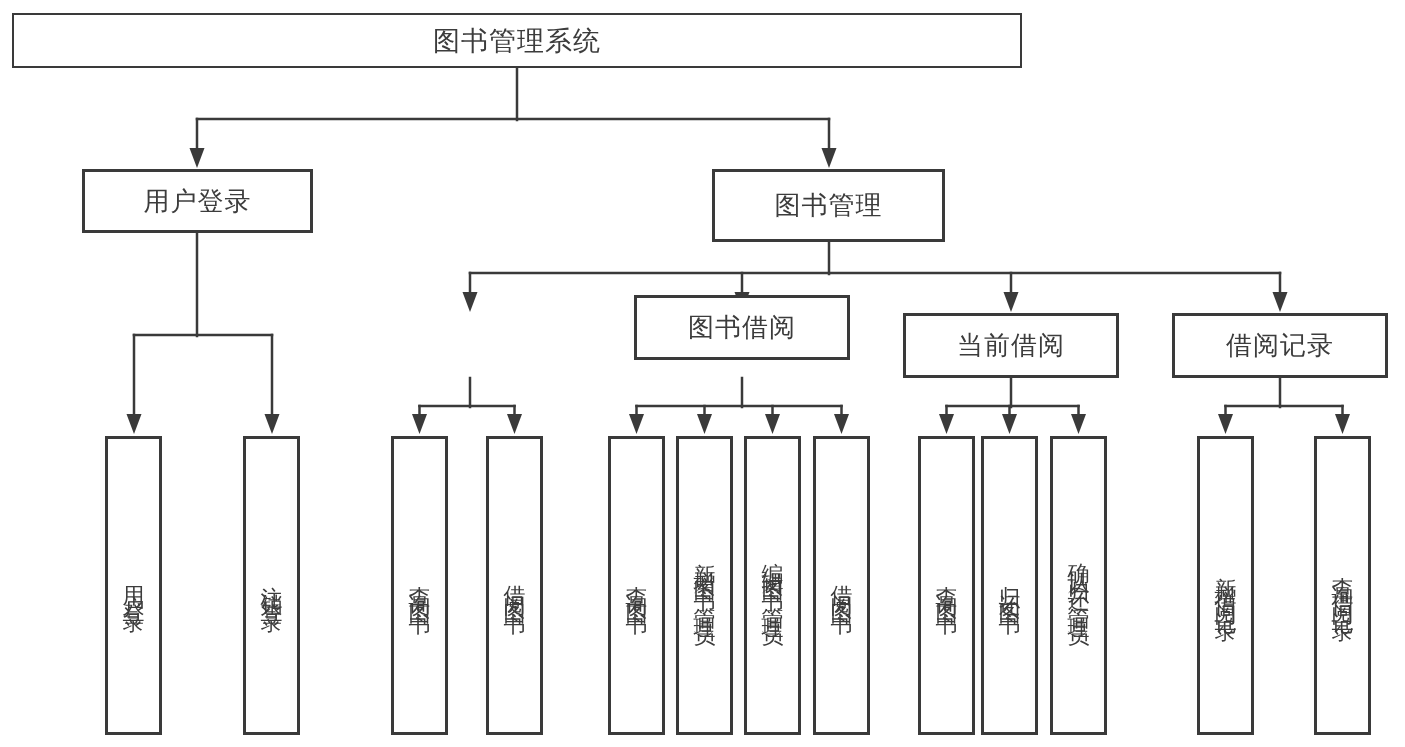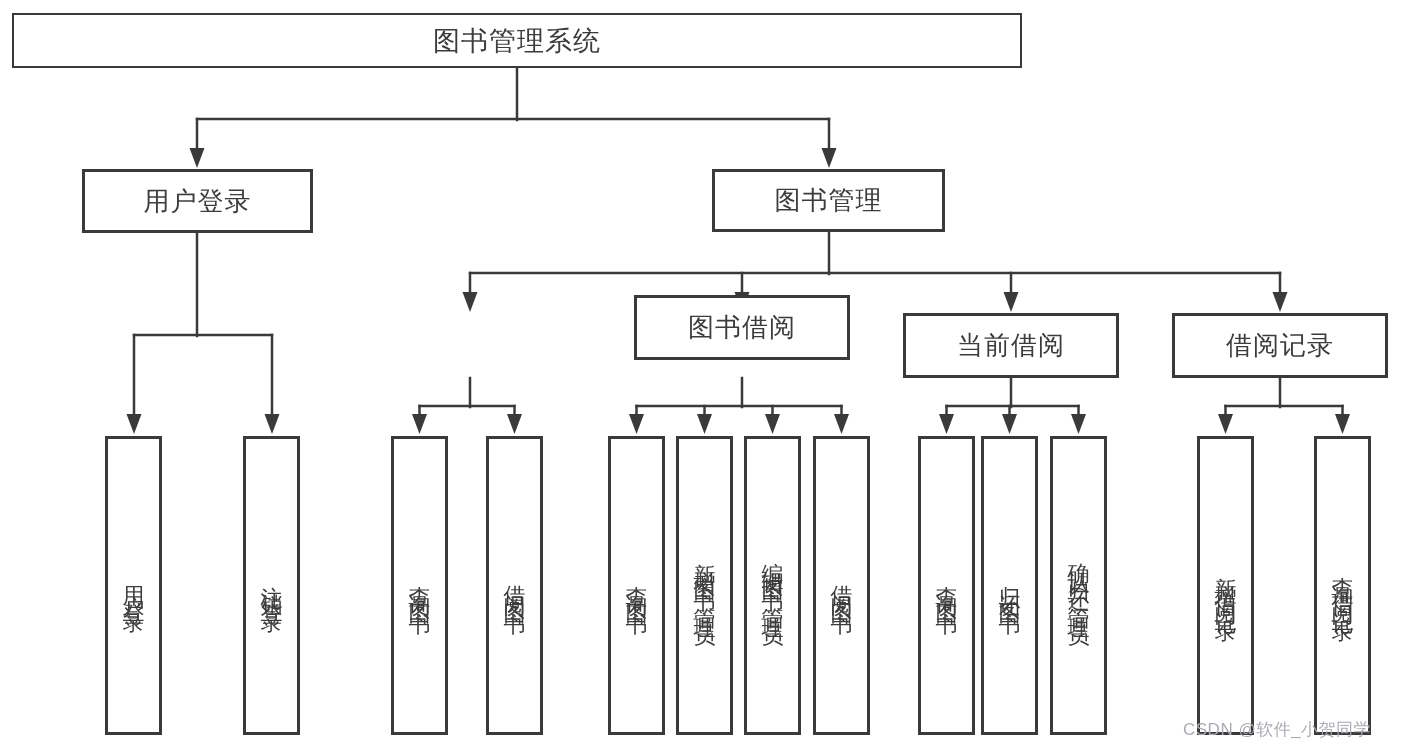--- a/index.html
+++ b/index.html
@@ -101,21 +101,21 @@
     <line x1="1225.5" y1="406" x2="1342.5" y2="406"></line>
     <line x1="1225.5" y1="406" x2="1225.5" y2="418"></line>
     <polygon points="1218,414 1233,414 1225.5,434" fill="#3a3a3a" stroke="none"></polygon>
     <line x1="1342.5" y1="406" x2="1342.5" y2="418"></line>
     <polygon points="1335,414 1350,414 1342.5,434" fill="#3a3a3a" stroke="none"></polygon>
   </svg>
 
   <div class="box root" style="left:12px;top:13px;width:1010px;height:55px;">图书管理系统</div>
 
   <div class="box branch" style="left:82px;top:169px;width:231px;height:64px;">用户登录</div>
-  <div class="box branch" style="left:712px;top:169px;width:233px;height:63px;">图书管理</div>
+  <div class="box branch" style="left:712px;top:169px;width:233px;height:73px;">图书管理</div>
 
   <div class="box branch" style="left:634px;top:295px;width:216px;height:65px;">图书借阅</div>
   <div class="box branch" style="left:903px;top:313px;width:216px;height:65px;">当前借阅</div>
   <div class="box branch" style="left:1172px;top:313px;width:216px;height:65px;">借阅记录</div>
 
   <div class="box leaf" style="left:105px;top:436px;width:57px;height:299px;">用户登录</div>
   <div class="box leaf" style="left:243px;top:436px;width:57px;height:299px;">注销登录</div>
 
   <div class="box leaf" style="left:391px;top:436px;width:57px;height:299px;">查询图书</div>
   <div class="box leaf" style="left:486px;top:436px;width:57px;height:299px;">借阅图书</div>
@@ -125,14 +125,13 @@
   <div class="box leaf" style="left:744px;top:436px;width:57px;height:299px;">编辑图书（管理员）</div>
   <div class="box leaf" style="left:813px;top:436px;width:57px;height:299px;">借阅图书</div>
 
   <div class="box leaf" style="left:918px;top:436px;width:57px;height:299px;">查询图书</div>
   <div class="box leaf" style="left:981px;top:436px;width:57px;height:299px;">归还图书</div>
   <div class="box leaf" style="left:1050px;top:436px;width:57px;height:299px;">确认归还（管理员）</div>
 
   <div class="box leaf" style="left:1197px;top:436px;width:57px;height:299px;">新增借阅记录</div>
   <div class="box leaf" style="left:1314px;top:436px;width:57px;height:299px;">查询借阅记录</div>
 
-  <div class="watermark">CSDN @软件_小贺同学</div>
 </div>
 
 </body></html>

